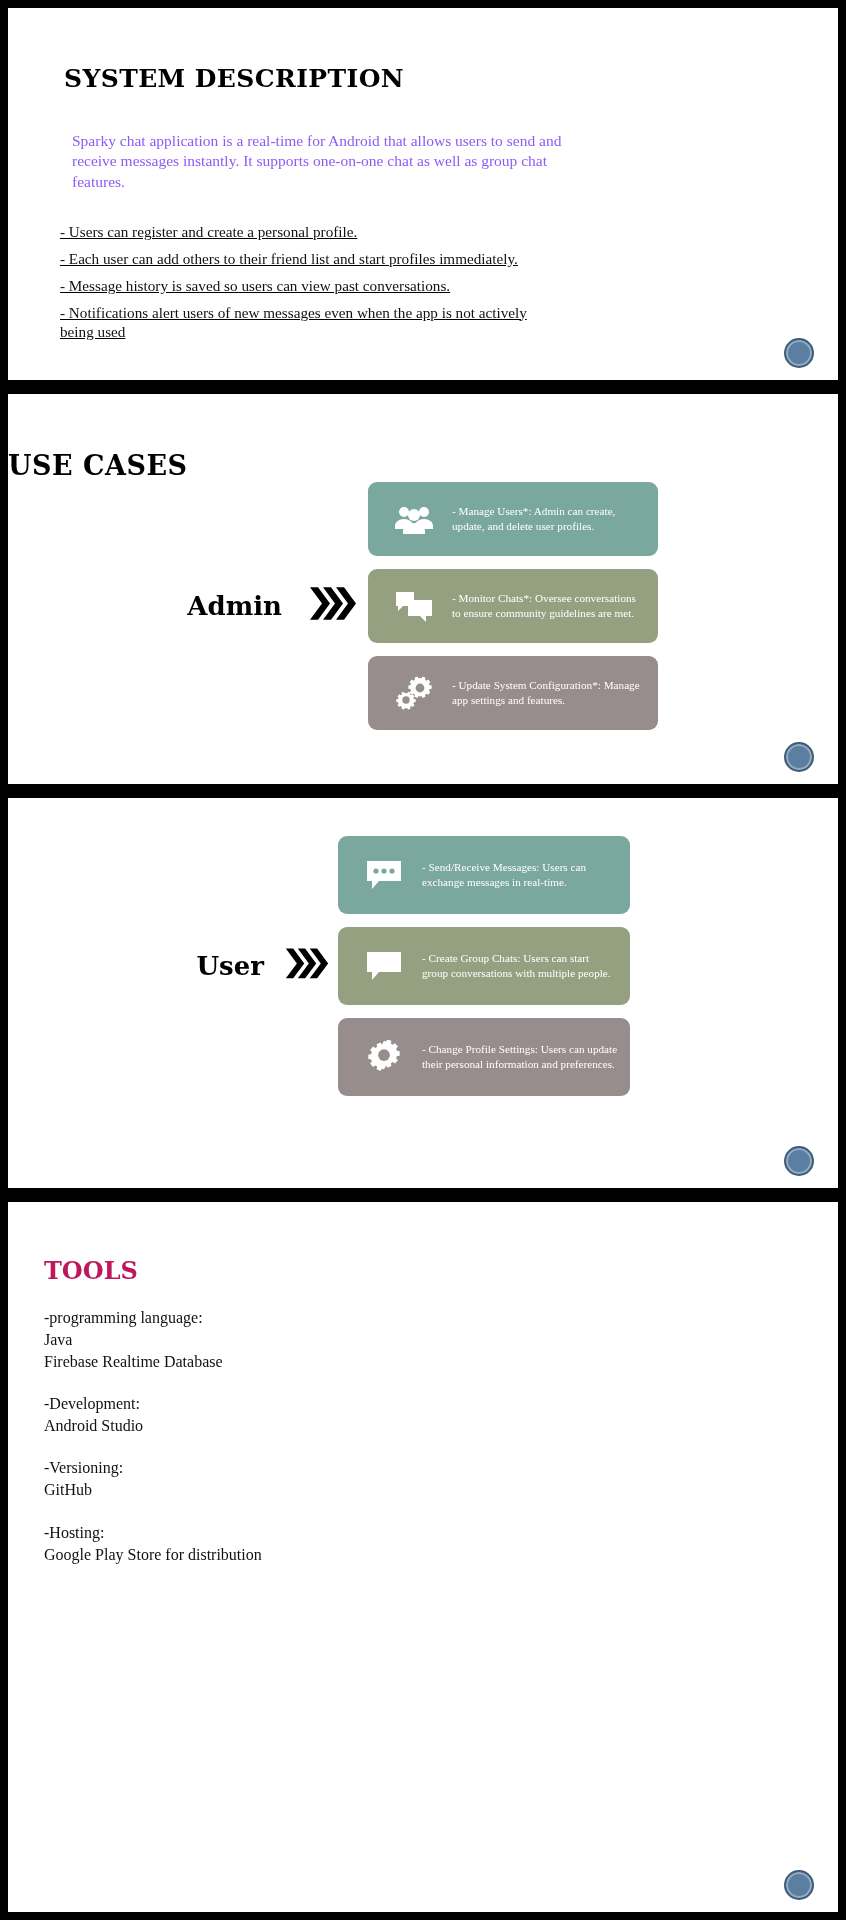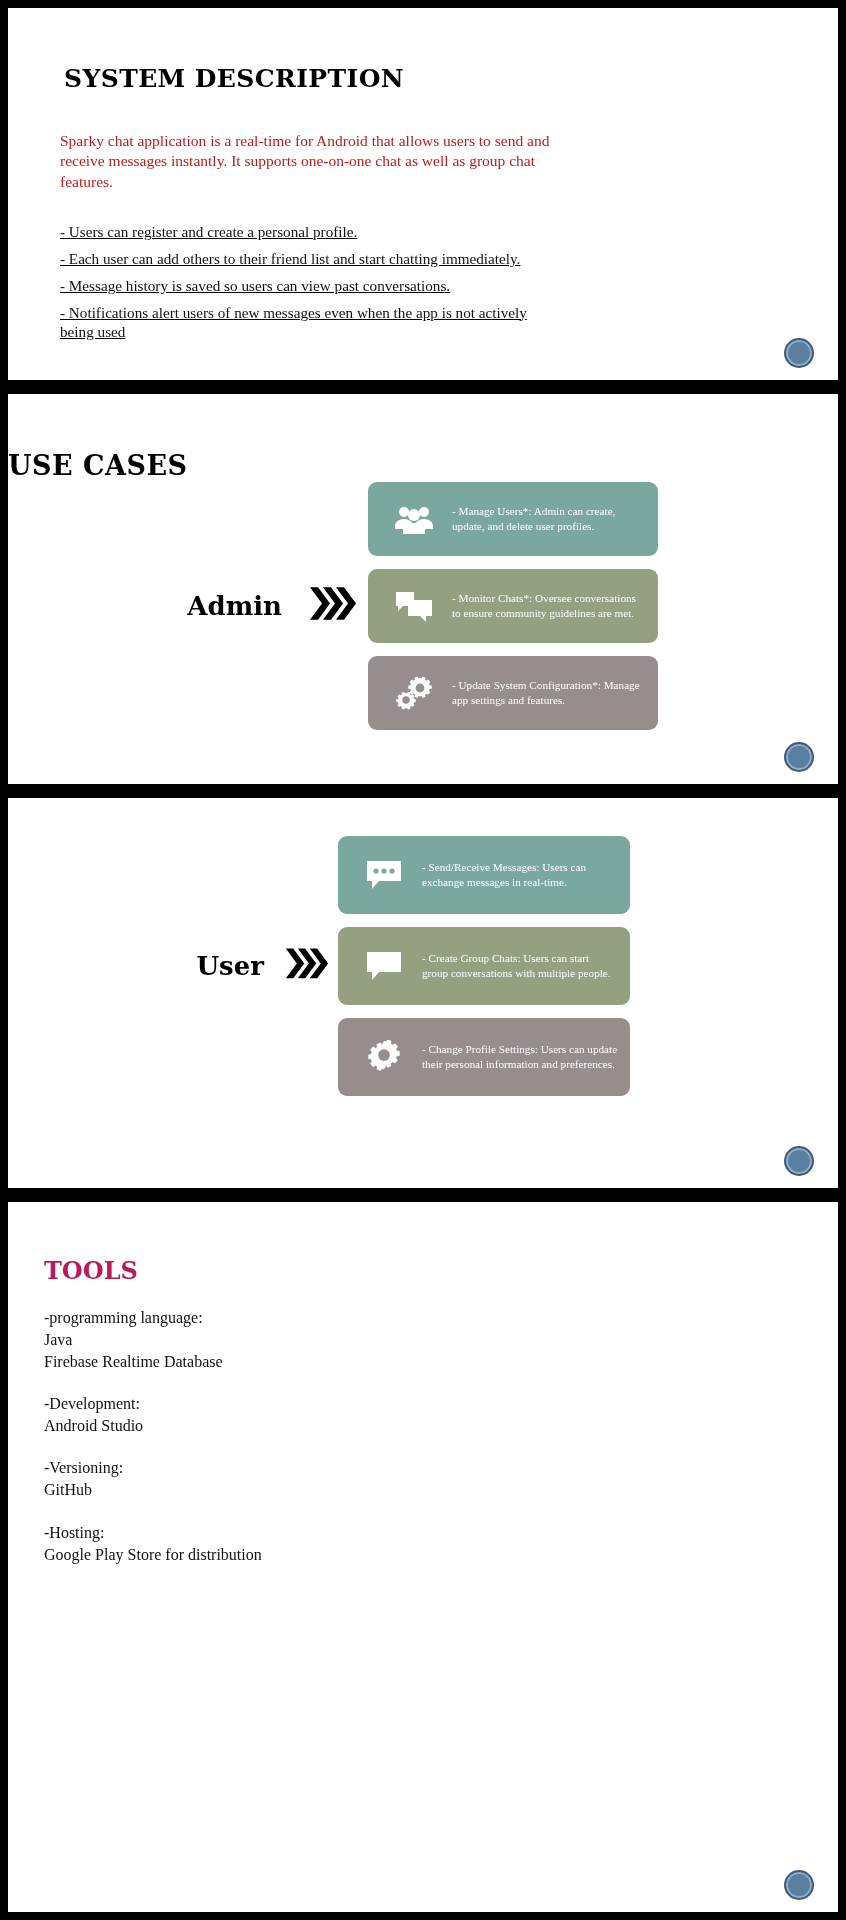--- a/index.html
+++ b/index.html
@@ -42,22 +42,22 @@
     font-family: "DejaVu Serif", serif;
     font-weight: bold;
     font-size: 25px;
     letter-spacing: 0.4px;
     color: #000;
     margin: 10px 0 0 4px;
   }
   .sd-lead {
     font-size: 15.5px;
     line-height: 1.32;
-    color: #b91c1c;
-    margin: 38px 0 0 0;
+    color: #8b5cf6;
+    margin: 38px 0 0 12px;
     max-width: 510px;
   }
   .sd-bullets { margin: 30px 0 0 0; max-width: 500px; text-decoration: underline; }
   .sd-bullet {
     font-size: 15.2px;
     line-height: 1.3;
     color: #111;
     margin-bottom: 7px;
   }
 
@@ -184,21 +184,21 @@
 
 <div class="deck">
 
   <div class="gap gap-top"></div>
 
   <section class="slide" id="slide-description">
     <h1 class="sd-title">SYSTEM DESCRIPTION</h1>
     <p class="sd-lead">Sparky chat application is a real-time for Android that allows users to send and receive messages instantly. It supports one-on-one chat as well as group chat features.</p>
     <div class="sd-bullets">
       <div class="sd-bullet">- Users can register and create a personal profile.</div>
-      <div class="sd-bullet">- Each user can add others to their friend list and start chatting immediately.</div>
+      <div class="sd-bullet">- Each user can add others to their friend list and start profiles immediately.</div>
       <div class="sd-bullet">- Message history is saved so users can view past conversations.</div>
       <div class="sd-bullet">- Notifications alert users of new messages even when the app is not actively being used</div>
     </div>
     <div class="page-dot"></div>
   </section>
 
   <div class="gap"></div>
 
   <section class="slide" id="slide-admin">
     <h1 class="uc-title">USE CASES</h1>

